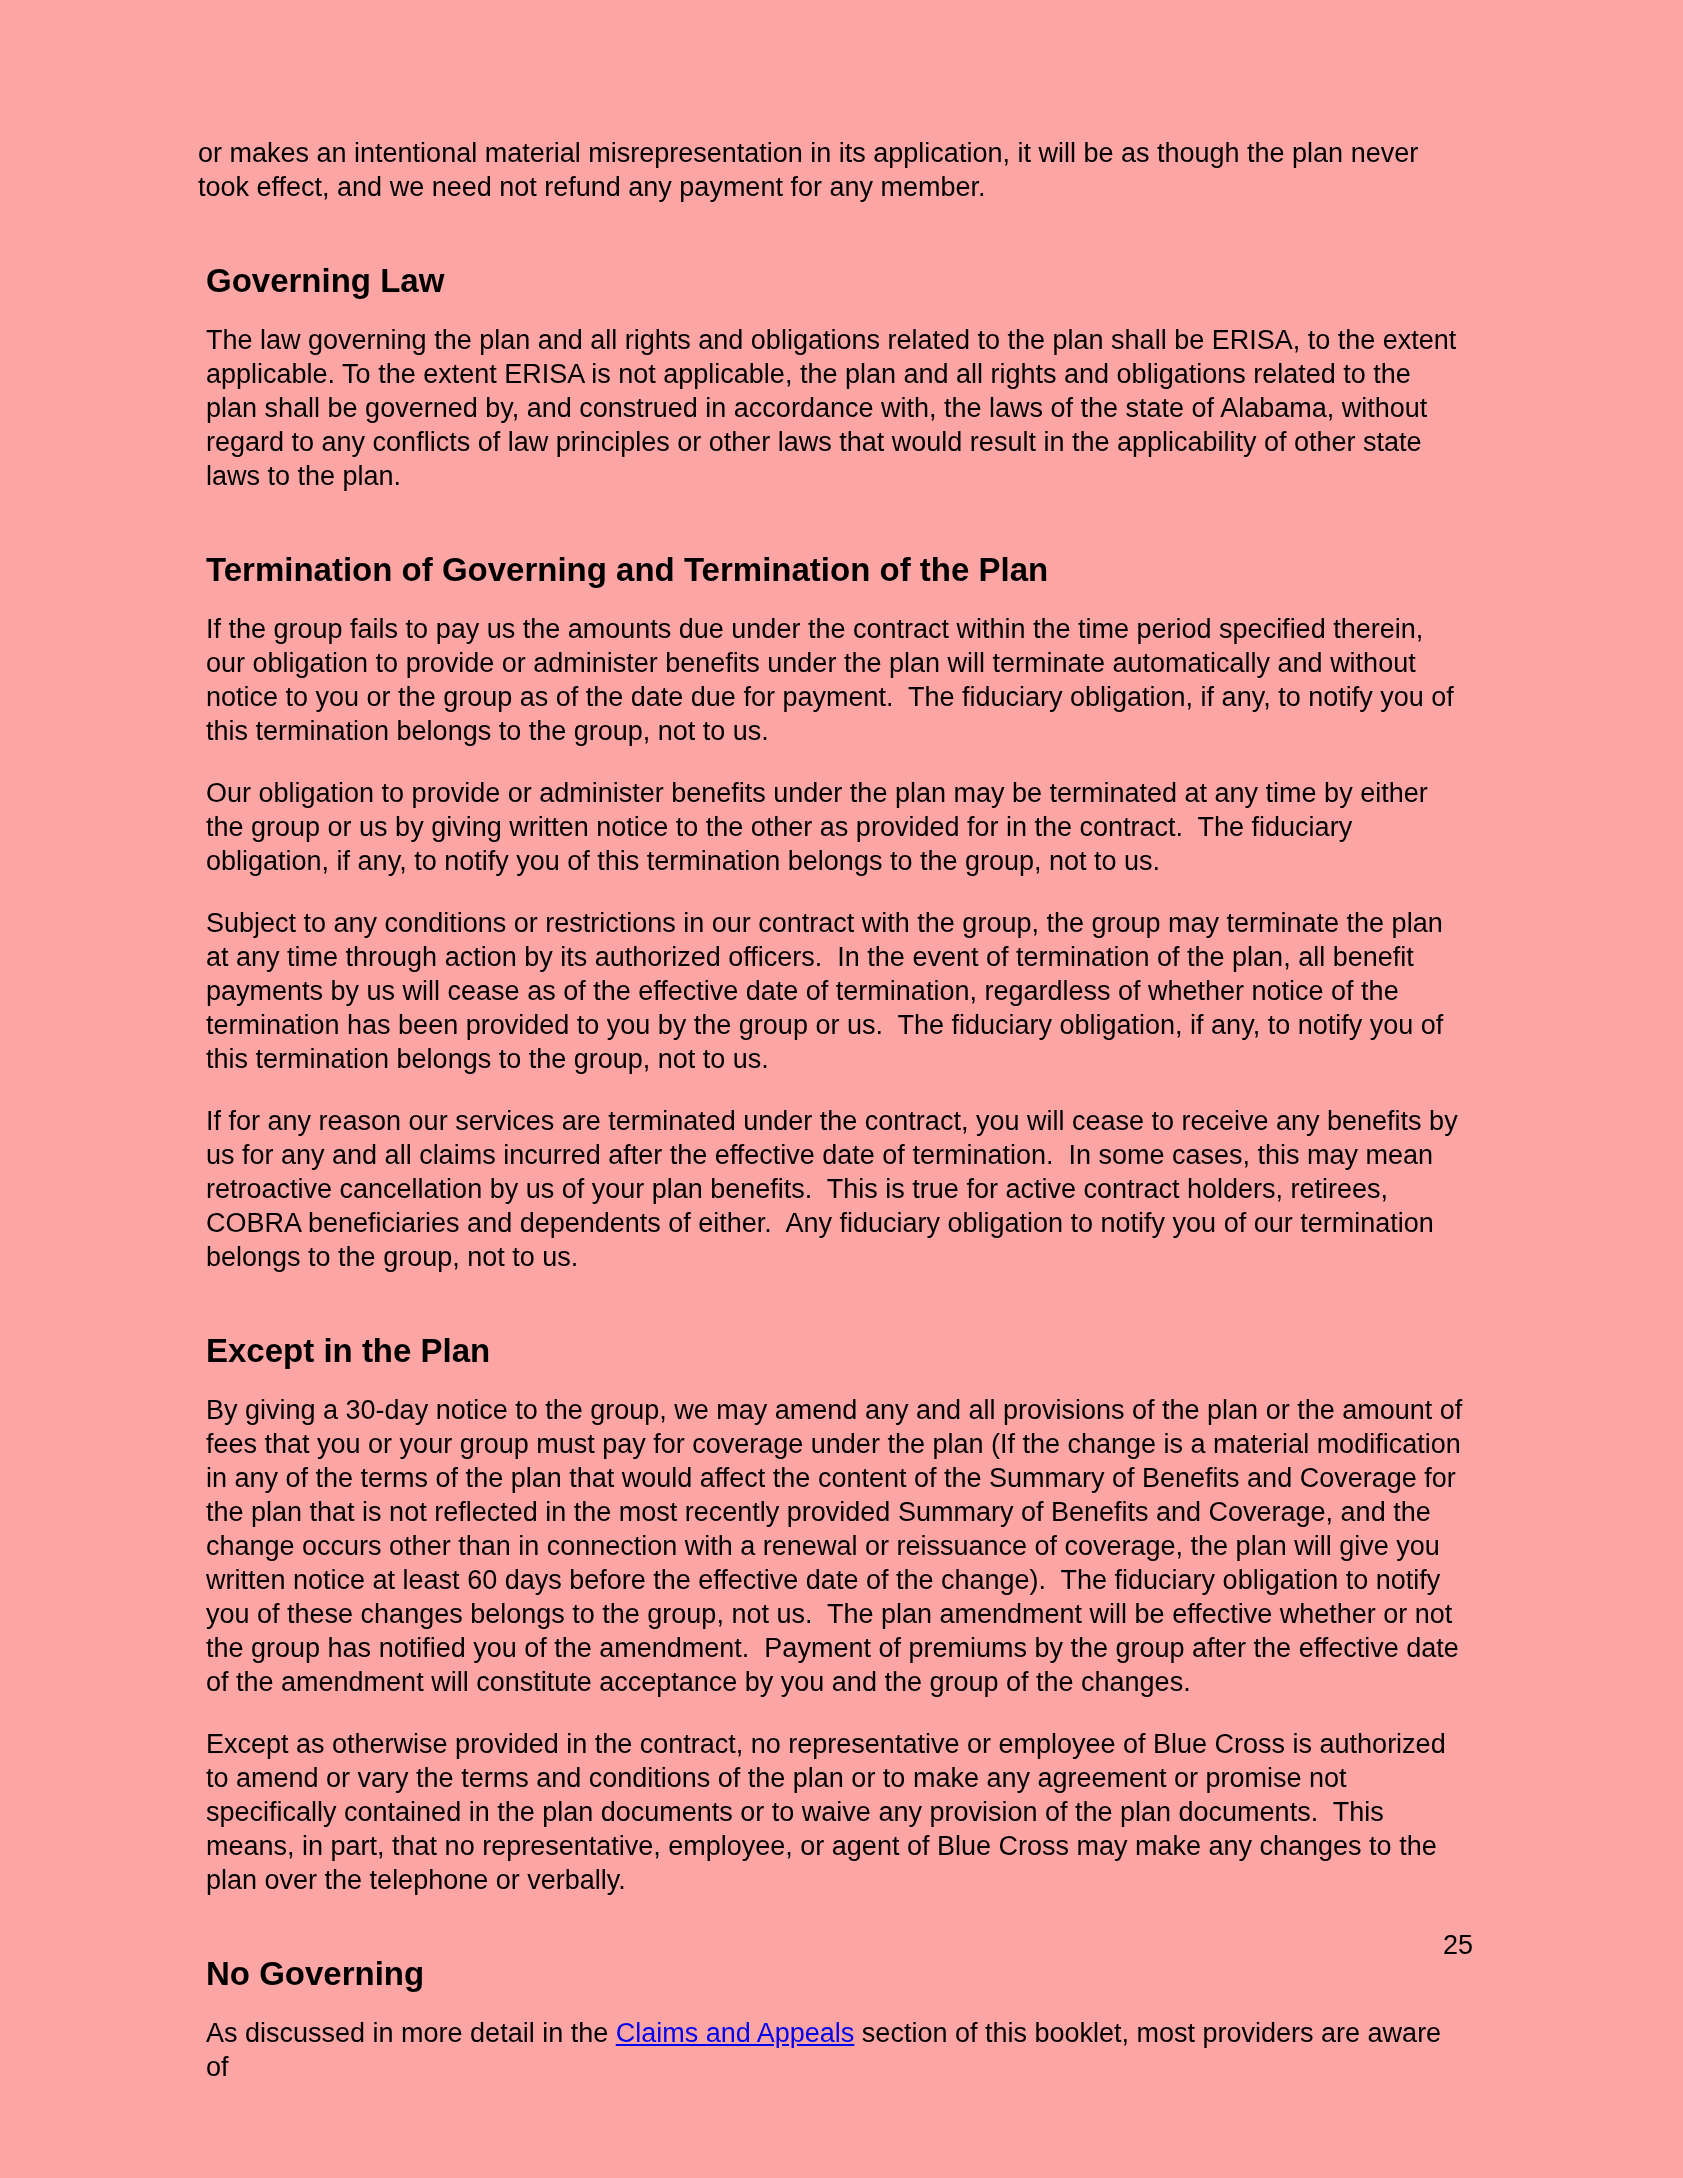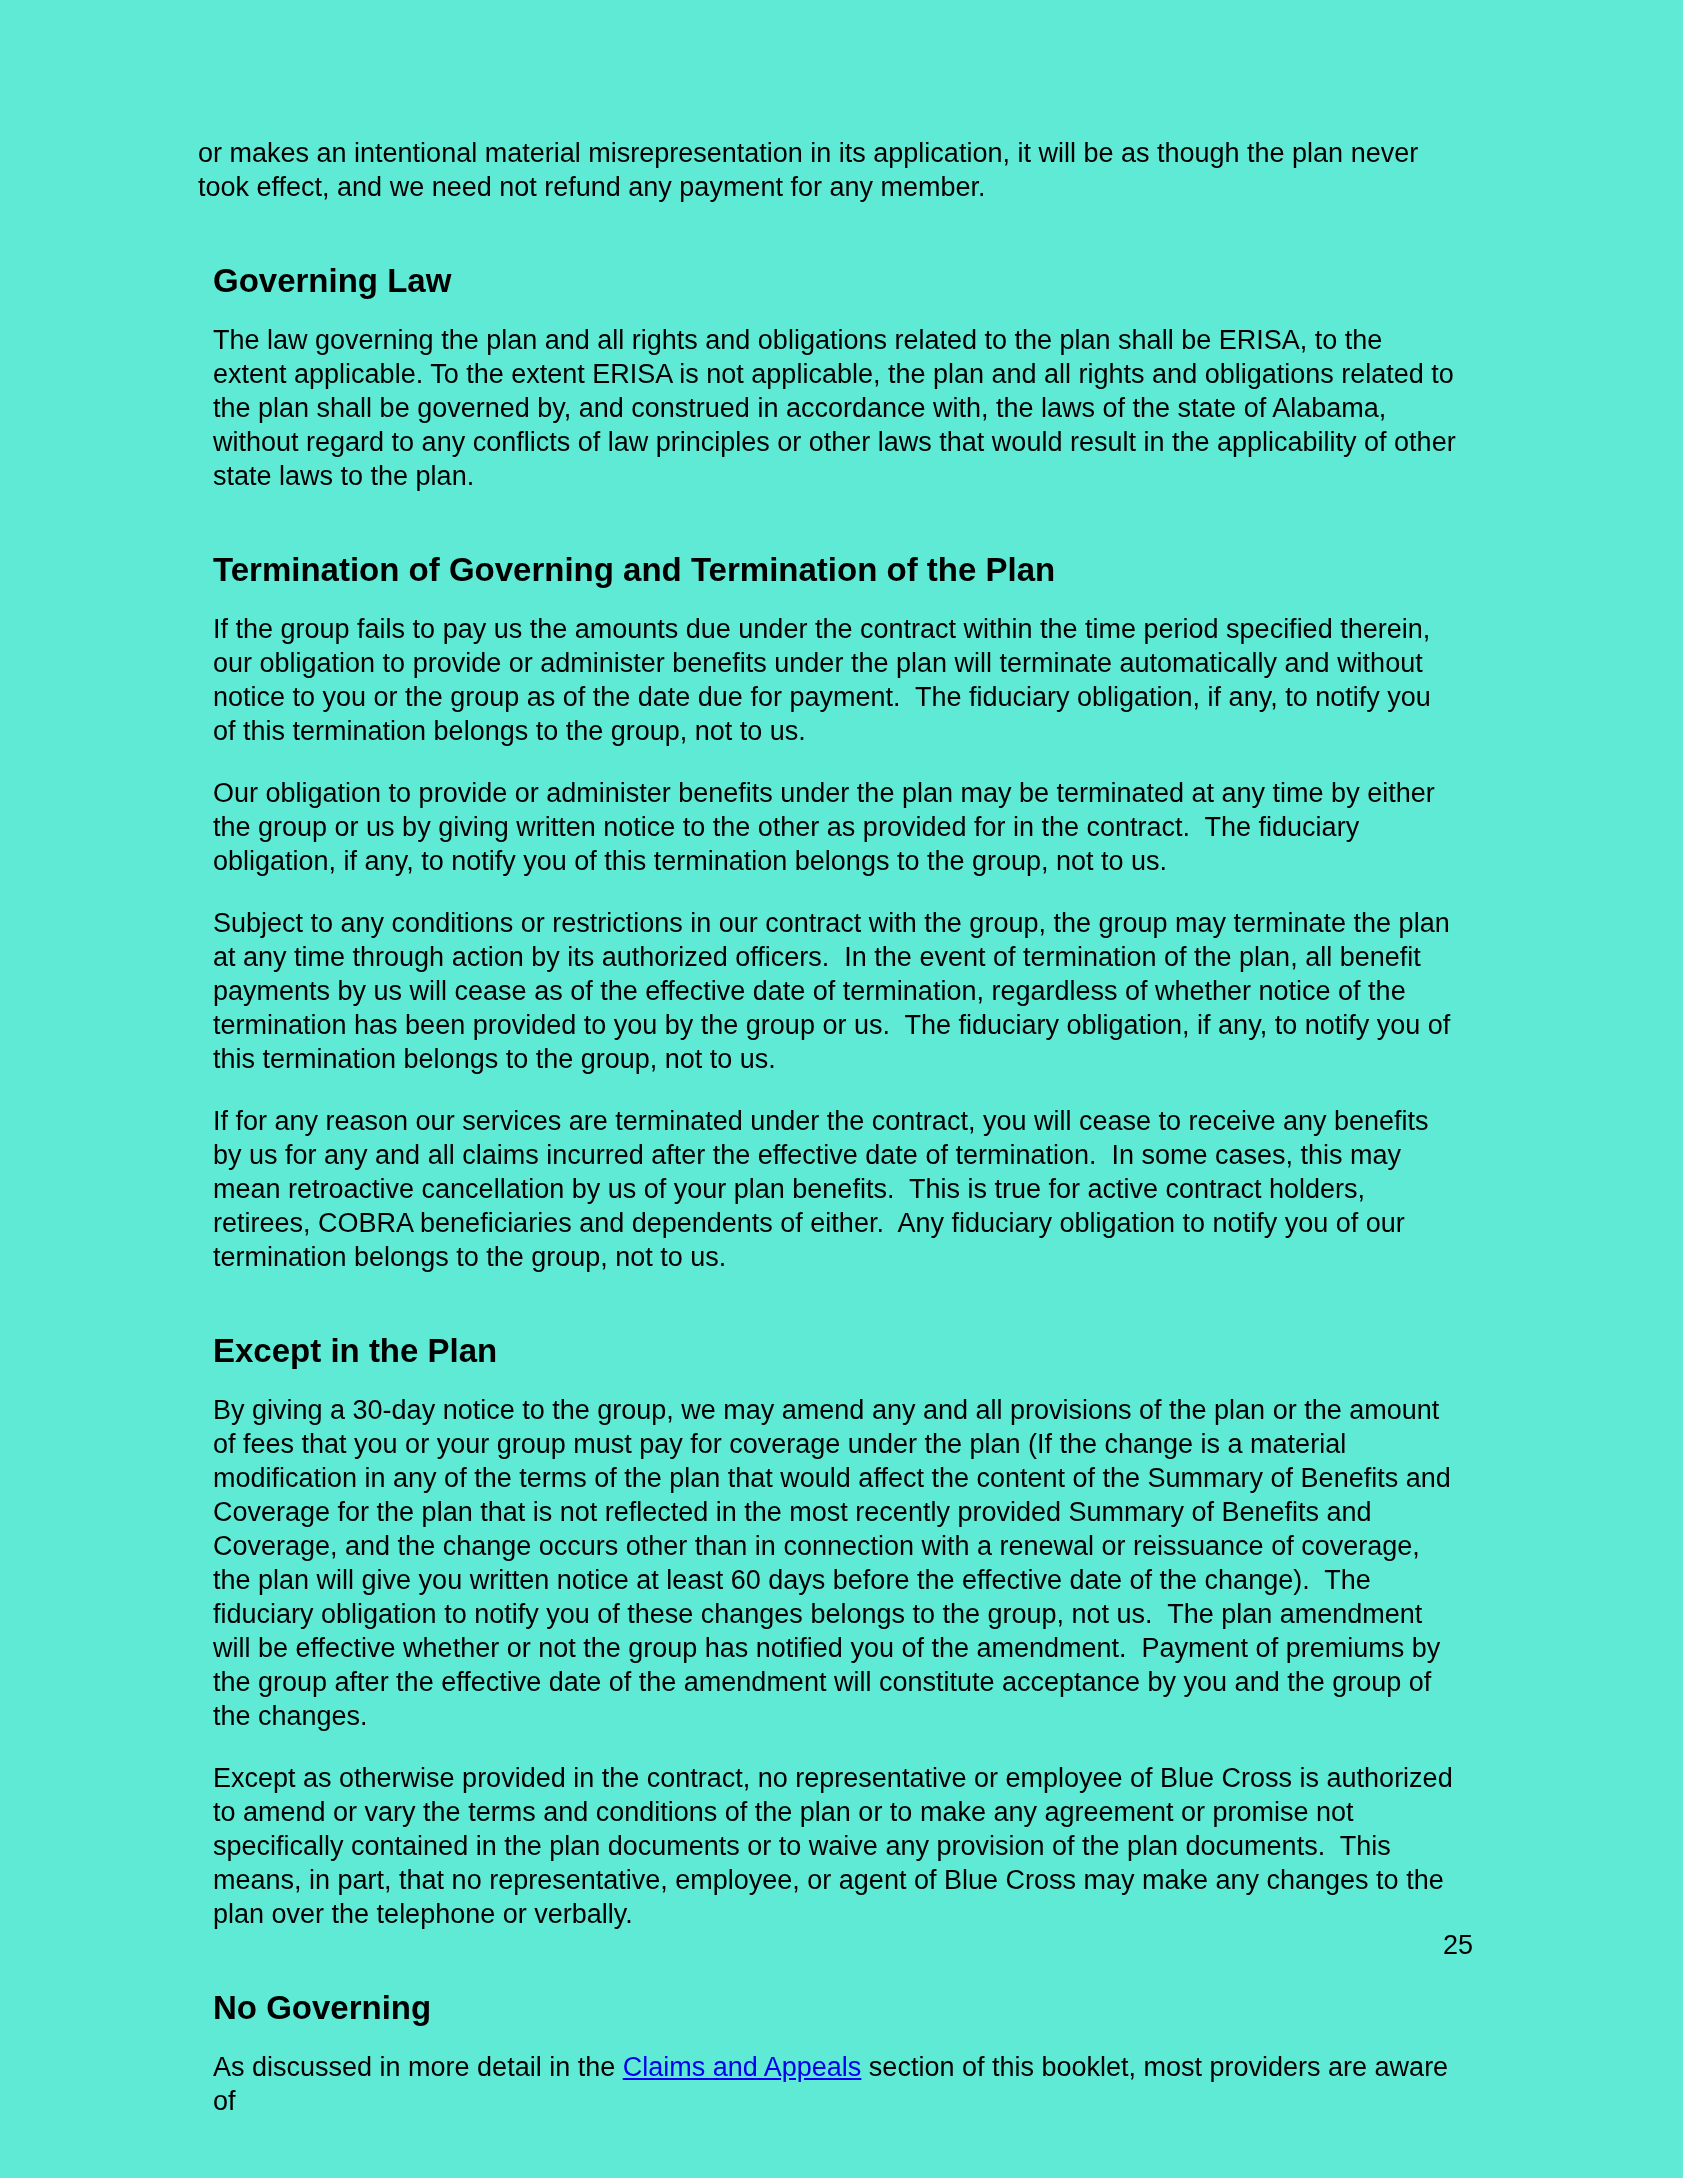--- a/index.html
+++ b/index.html
@@ -1,39 +1,39 @@
 <!DOCTYPE html>
 <html><head>
 <meta charset="utf-8">
 <style>
   html, body { margin: 0; padding: 0; background: #ffffff; }
   .page {
     position: relative;
     width: 1683px;
     height: 2178px;
-    background: #5eead4;
+    background: #fca5a5;
     color: #000000;
     font-family: "Liberation Sans", sans-serif;
     box-sizing: border-box;
     padding: 136px 208px 0 198px;
     overflow: hidden;
   }
   .para {
     font-size: 27px;
     line-height: 34px;
     margin: 0 0 28px 0;
     white-space: pre-wrap;
   }
   .heading {
     font-size: 33px;
     line-height: 40px;
     font-weight: bold;
     margin: 57px 0 22px 0;
   }
-  section { margin: 15px; padding: 0; }
+  section { margin: 8px; padding: 0; }
   .doclink {
     color: #0000EE;
     text-decoration: underline;
     cursor: pointer;
   }
   .page-number {
     position: absolute;
     top: 1928px;
     right: 210px;
     font-size: 27px;

